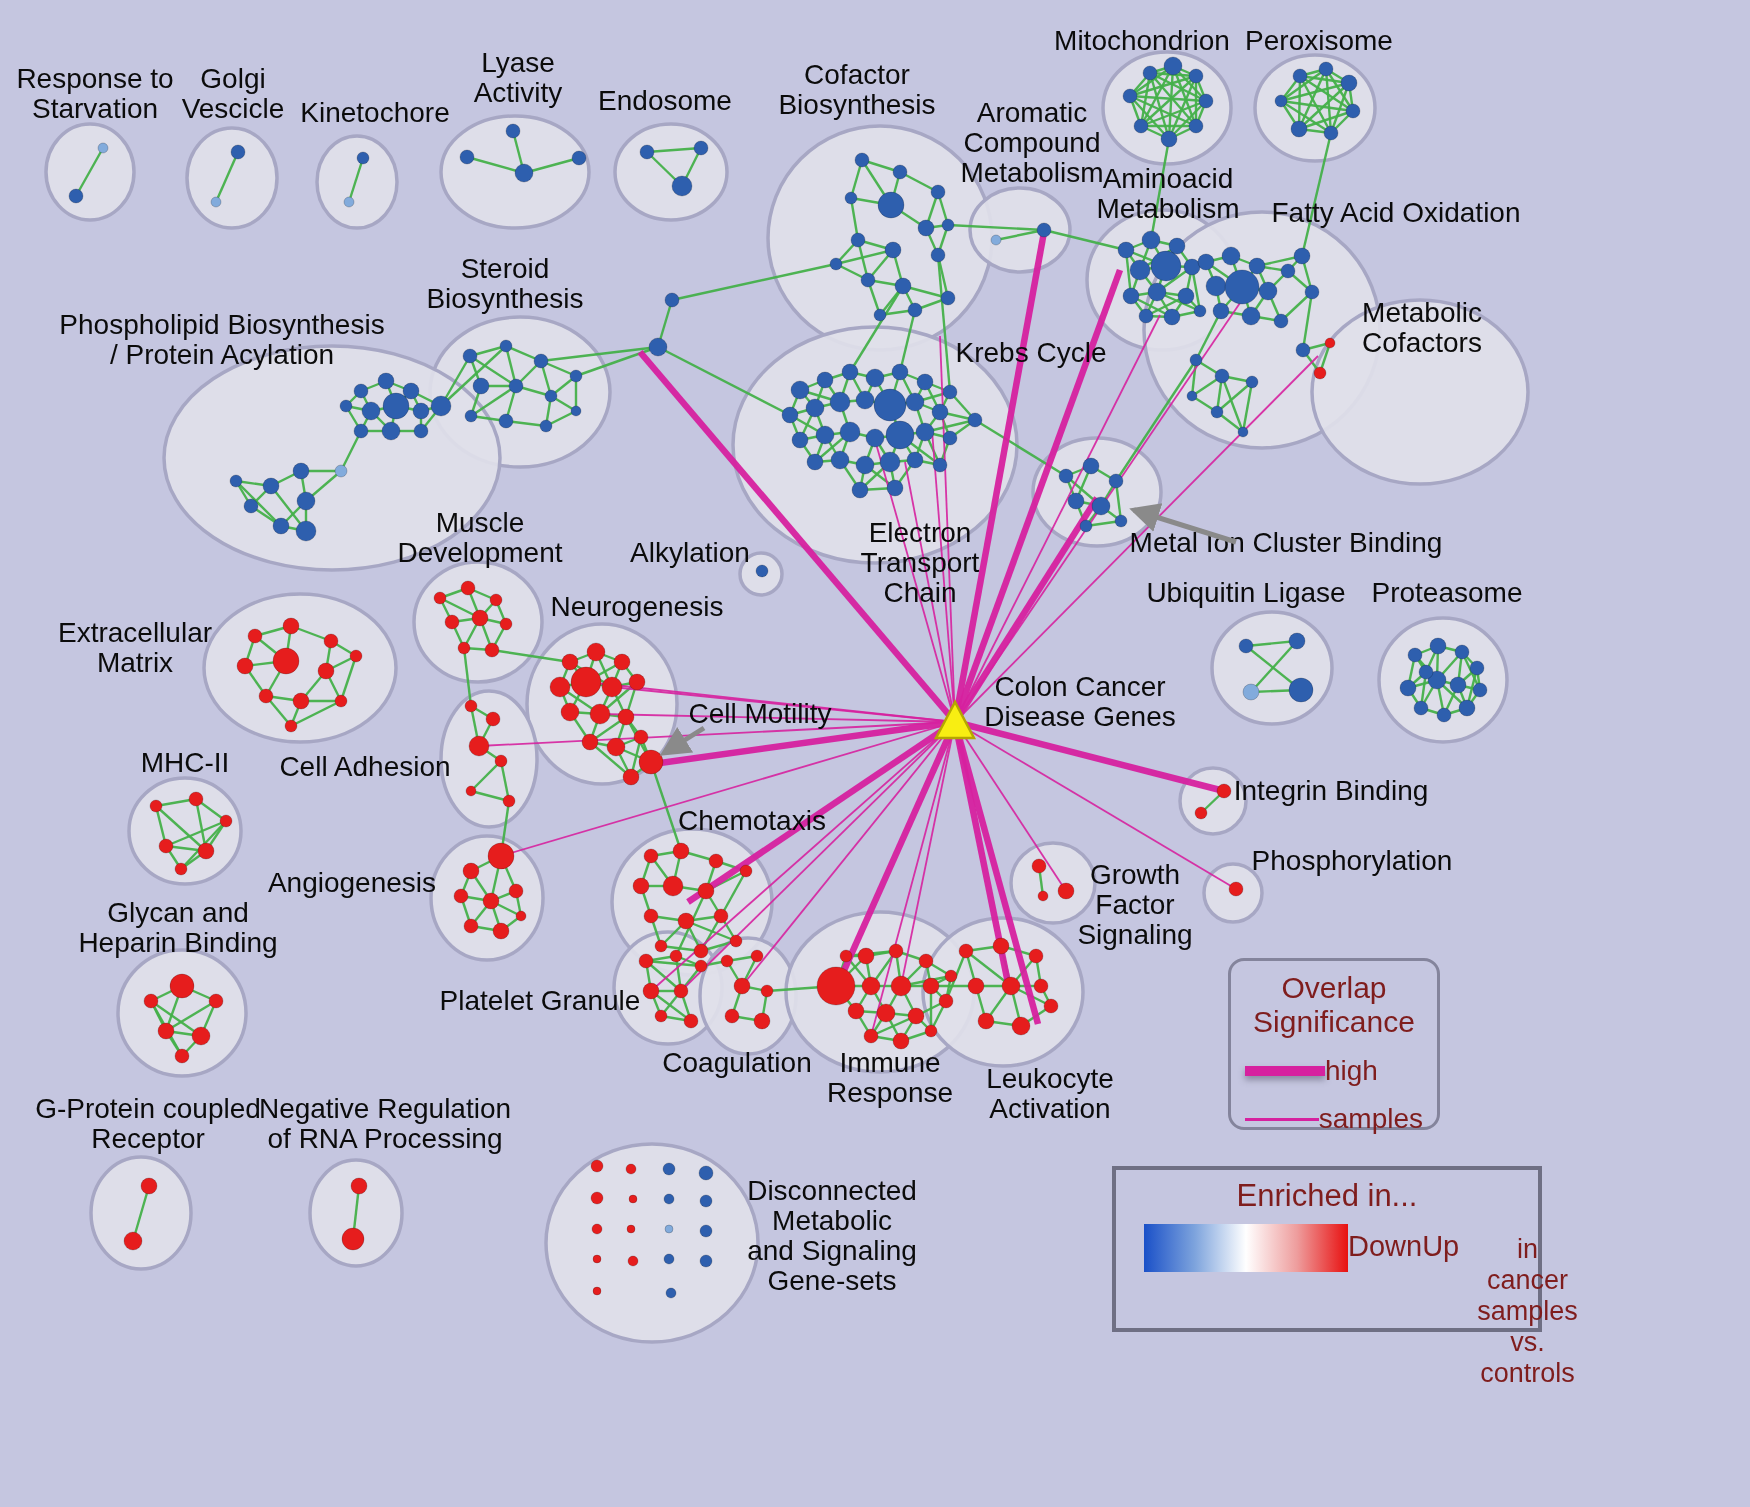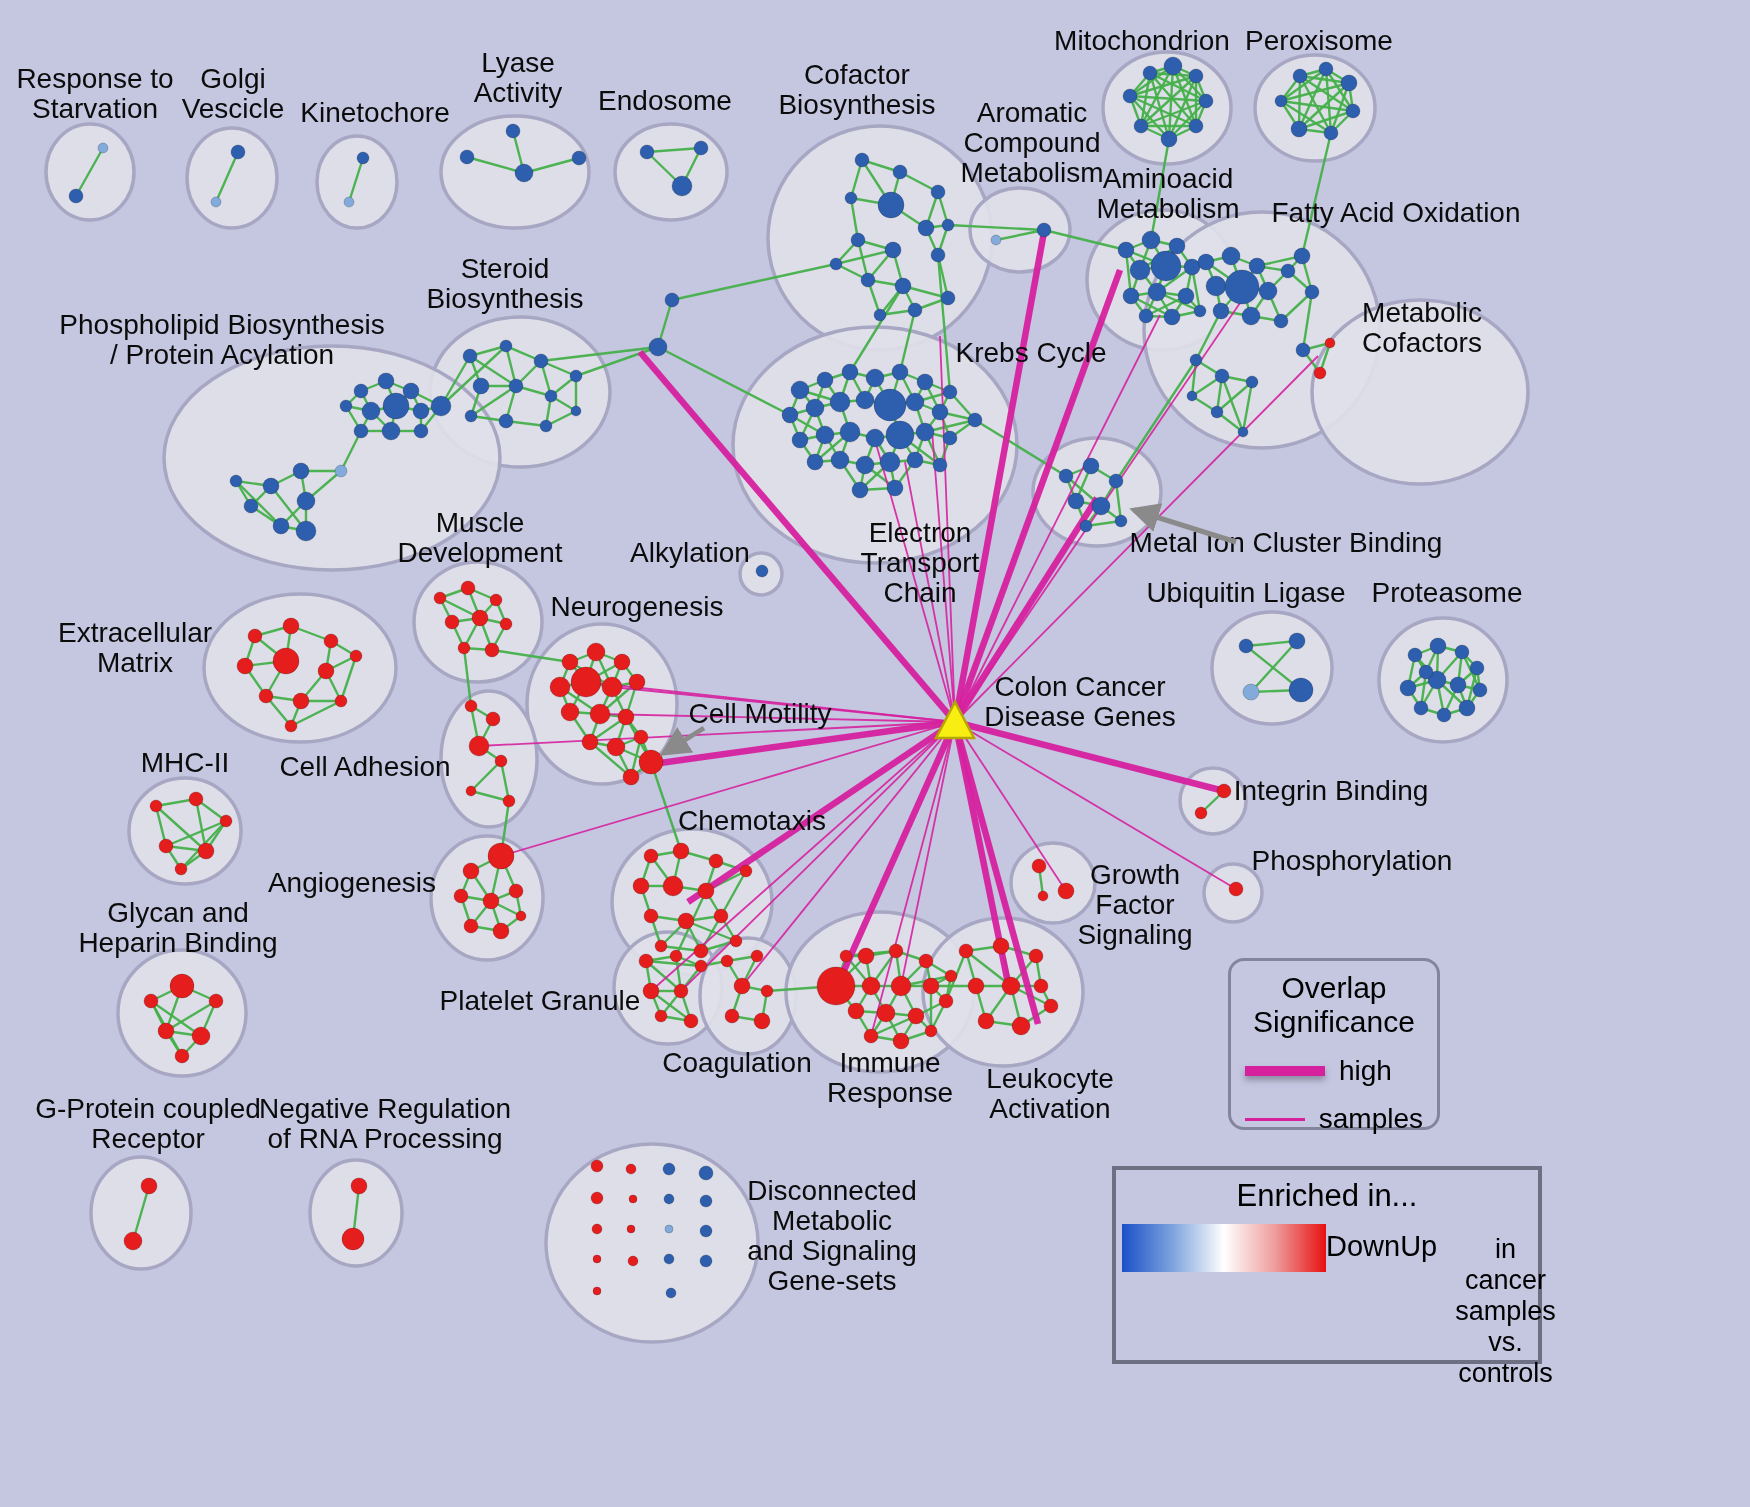--- a/index.html
+++ b/index.html
@@ -1,27 +1,27 @@
 <!DOCTYPE html>
 <html><head>
 <meta charset="utf-8">
 <style>
   html,body{margin:0;padding:0;}
   body{font-family:"Liberation Sans",sans-serif;background:#c5c6e0;}
   .stage{position:relative;width:1750px;height:1507px;background:#c5c6e0;overflow:hidden;}
   svg#diagram{position:absolute;left:0;top:0;}
   svg text{font-family:"Liberation Sans",sans-serif;font-size:28px;fill:#0b0b0b;text-anchor:middle;}
-  .legend-box{position:absolute;box-sizing:border-box;color:#000000;}
+  .legend-box{position:absolute;box-sizing:border-box;color:#7f1d1d;}
   .overlap-legend{left:1228px;top:958px;width:212px;height:172px;border:3px solid #84849c;border-radius:16px;padding:10px 14px;}
   .overlap-legend .lg-title{font-size:30px;text-align:center;line-height:34px;white-space:pre-line;}
-  .lg-row{display:flex;align-items:center;gap:14px;margin-top:16px;}
+  .lg-row{display:flex;align-items:center;margin-top:16px;}
   .lg-line-high{width:80px;height:10px;background:#d6219f;box-shadow:0 4px 6px rgba(90,90,110,.55);}
   .lg-line-moderate{width:80px;height:3px;background:#d6219f;}
   .lg-item-label{font-size:28px;}
-  .enriched-legend{left:1112px;top:1166px;width:430px;height:198px;border:4px solid #6f6f84;padding:6px 6px;}
+  .enriched-legend{left:1112px;top:1166px;width:430px;height:166px;border:4px solid #6f6f84;padding:6px 28px;}
   .enriched-legend .lg-title{font-size:31px;text-align:center;margin-top:2px;}
   .enr-body{display:flex;align-items:flex-start;margin-top:10px;gap:18px;}
   .enr-left{display:flex;flex-direction:row;}
   .grad-bar{width:204px;height:48px;background:linear-gradient(to right,#1a50c8,#7ea4dd,#ffffff,#ee9d9d,#e81010);}
   .grad-labels{display:flex;justify-content:space-between;font-size:29px;margin-top:6px;}
   .enr-note{font-size:27px;line-height:31px;text-align:center;white-space:pre-line;margin-top:10px;flex:1;}
 </style>
 </head>
 <body>
 

